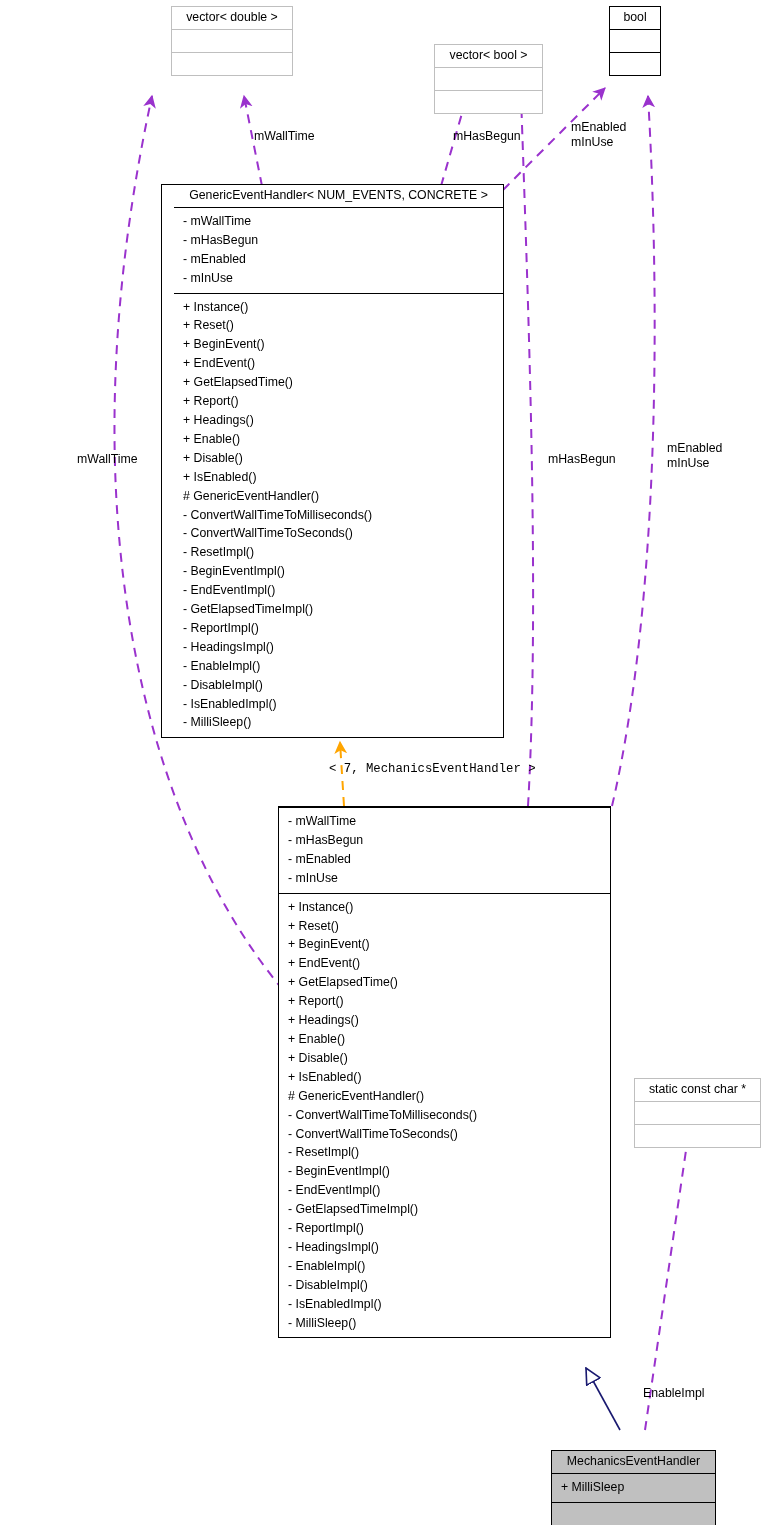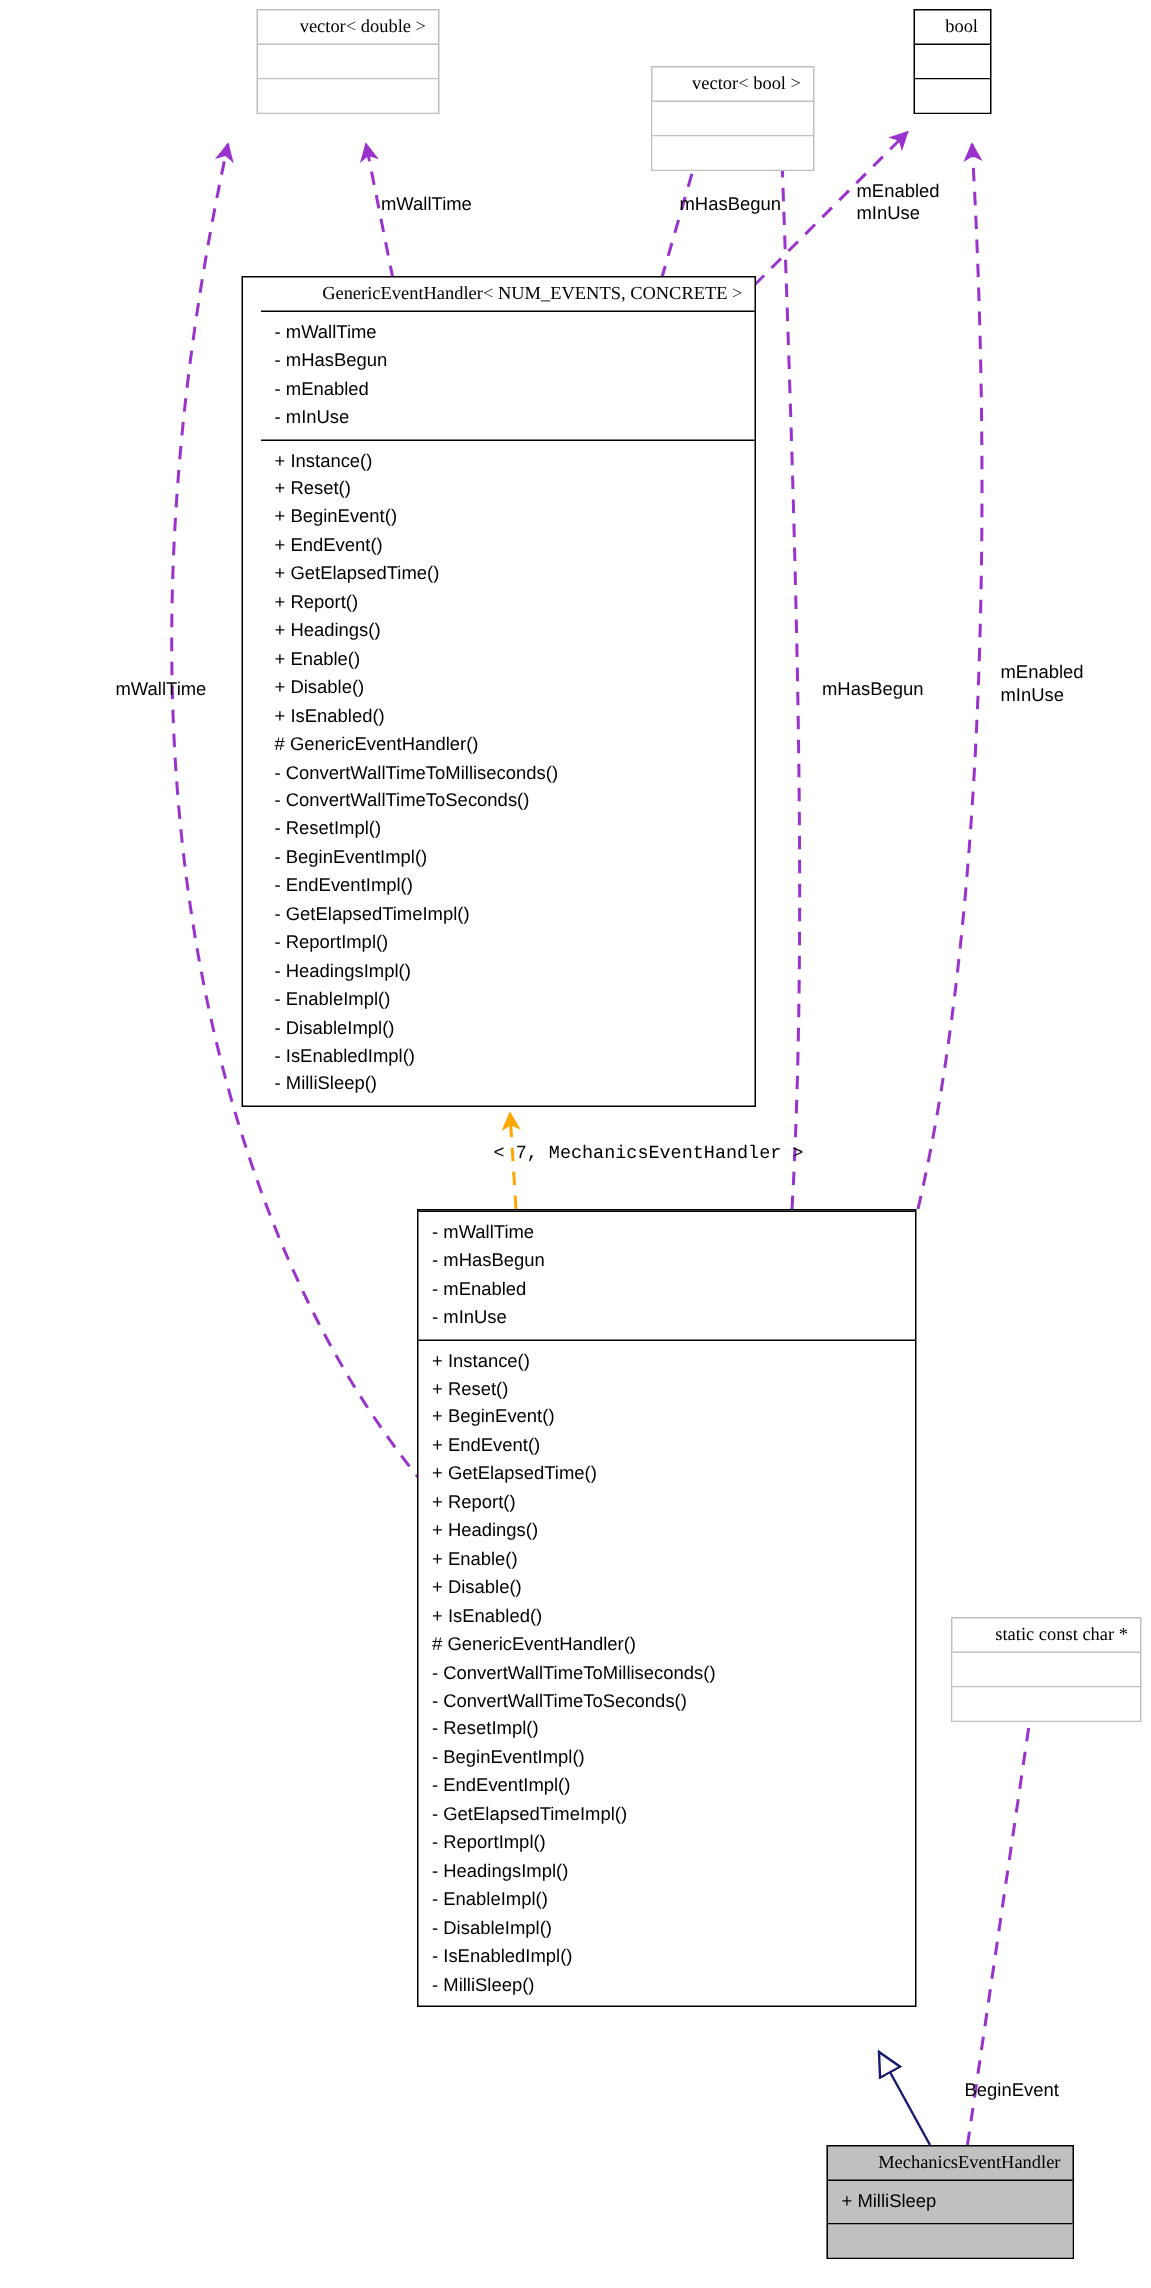--- a/index.html
+++ b/index.html
@@ -33,30 +33,30 @@
     border: 1px solid #bfbfbf;
     font-size: 12.3px;
     color: #000000;
     z-index: 5;
   }
   .uml-box.strong {
     border: 1px solid #000000;
   }
   .uml-box.filled {
     background: #c0c0c0;
+    margin-top: 20px;
   }
   .uml-box.filled .row {
     background: #c0c0c0;
   }
   .uml-title {
-    text-align: right;
+    text-align: center;
     padding: 4px 8px 5px 8px;
     white-space: nowrap;
     line-height: 1.05;
-    font-family: Liberation Serif, serif;
   }
   .sep {
     height: 1px;
     background: #bfbfbf;
     width: 100%;
   }
   .uml-box.strong .sep {
     background: #000000;
   }
   .uml-box.filled .sep {
@@ -245,15 +245,15 @@
 
   <div class="edge-label" style="left:77px; top:452px;">mWallTime</div>
 
   <div class="edge-label" style="left:548px; top:452px;">mHasBegun</div>
 
   <div class="edge-label" style="left:667px; top:441px;">mEnabled
 mInUse</div>
 
   <div class="edge-label" style="left:329px; top:762px;font-family:Liberation Mono, monospace;">&lt; 7, MechanicsEventHandler &gt;</div>
 
-  <div class="edge-label" style="left:643px; top:1386px;">BeginEvent</div>
+  <div class="edge-label" style="left:643px; top:1386px;">EnableImpl</div>
 
 </div>
 
 </body></html>

